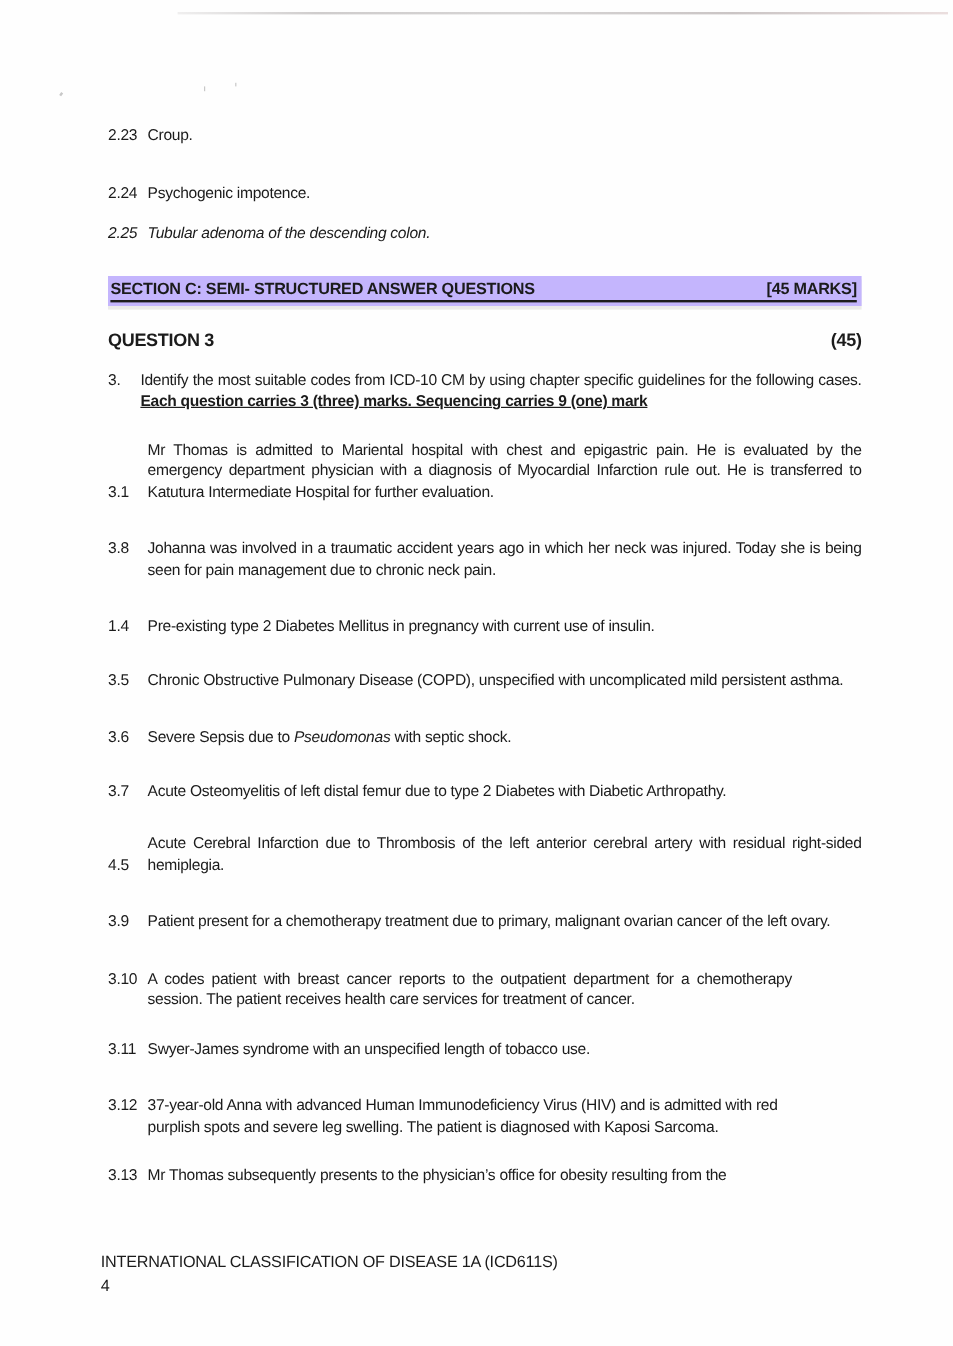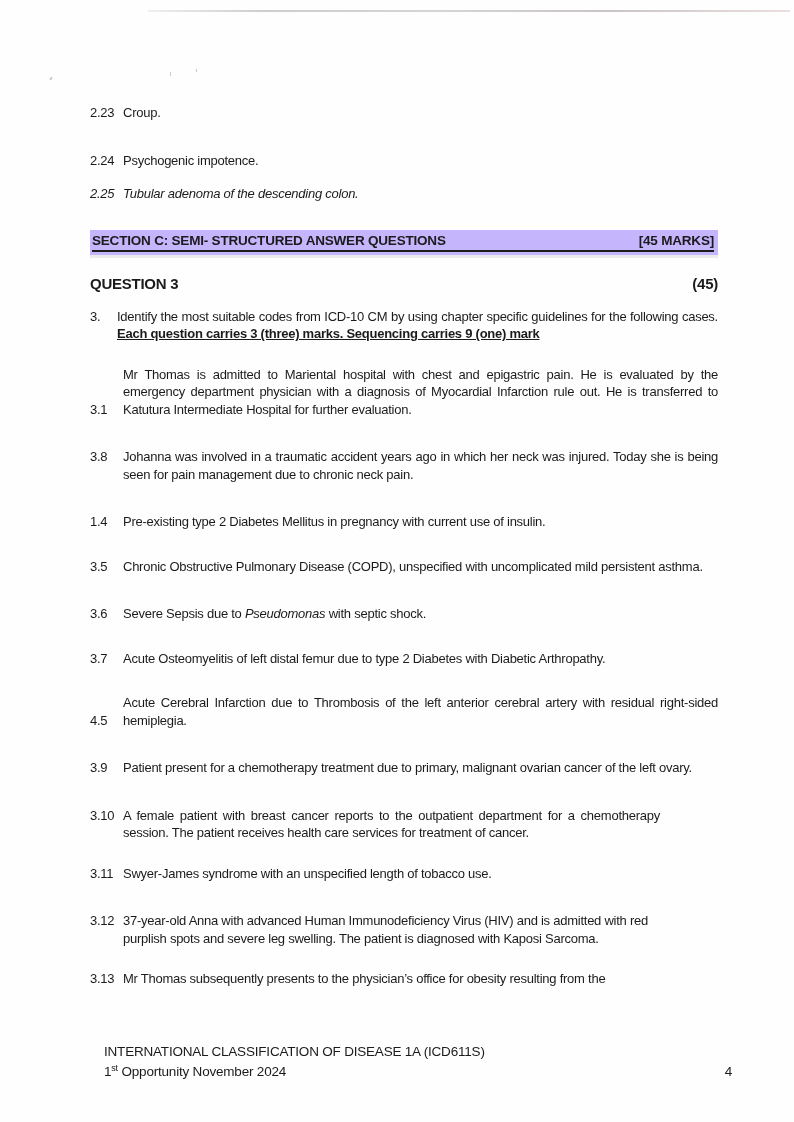--- a/index.html
+++ b/index.html
@@ -57,21 +57,21 @@
     margin-top:20px;
     display:flex;justify-content:space-between;
     font-weight:bold;font-size:15px;
   }
   .intro{margin-top:15px;}
   .intro .emph{font-weight:bold;text-decoration:underline;}
   .narrow{padding-right:58px;}
   .it{font-style:italic;}
 
   .footer{
-    position:absolute;left:104px;top:1042px;width:628px;
+    position:absolute;left:84px;top:1042px;width:628px;
     font-size:13.5px;line-height:20px;letter-spacing:-0.2px;
   }
   .footer-row{display:flex;justify-content:space-between;align-items:flex-end;}
   sup{font-size:9px;line-height:0;}
 </style>
 </head>
 <body>
 
 <div class="page">
 
@@ -139,38 +139,37 @@
     <div class="item gap-xl">
       <span class="num">4.5</span>
       <span class="txt">Acute Cerebral Infarction due to Thrombosis of the left anterior cerebral artery with residual right-sided hemiplegia.</span>
     </div>
     <div class="item gap-md">
       <span class="num">3.9</span>
       <span class="txt">Patient present for a chemotherapy treatment due to primary, malignant ovarian cancer of the left ovary.</span>
     </div>
     <div class="item gap-md">
       <span class="num">3.10</span>
-      <span class="txt narrow">A female patient with breast cancer reports to the outpatient department for a chemotherapy session. The patient receives health care services for treatment of cancer.</span>
+      <span class="txt narrow">A codes patient with breast cancer reports to the outpatient department for a chemotherapy session. The patient receives health care services for treatment of cancer.</span>
     </div>
     <div class="item gap-lg">
       <span class="num">3.11</span>
       <span class="txt noj">Swyer-James syndrome with an unspecified length of tobacco use.</span>
     </div>
     <div class="item gap-md">
       <span class="num">3.12</span>
       <span class="txt noj narrow">37-year-old Anna with advanced Human Immunodeficiency Virus (HIV) and is admitted with red purplish spots and severe leg swelling. The patient is diagnosed with Kaposi Sarcoma.</span>
     </div>
     <div class="item gap-lg">
       <span class="num">3.13</span>
       <span class="txt noj">Mr Thomas subsequently presents to the physician’s office for obesity resulting from the</span>
     </div>
 
   </div>
 
   <div class="footer">
     <div>INTERNATIONAL CLASSIFICATION OF DISEASE 1A (ICD611S)</div>
     <div class="footer-row">
-      <span><span>1</span><sup>st</sup><span> Opportunity November 2024</span></span>
       <span>4</span>
     </div>
   </div>
 
 </div>
 
 </body></html>

